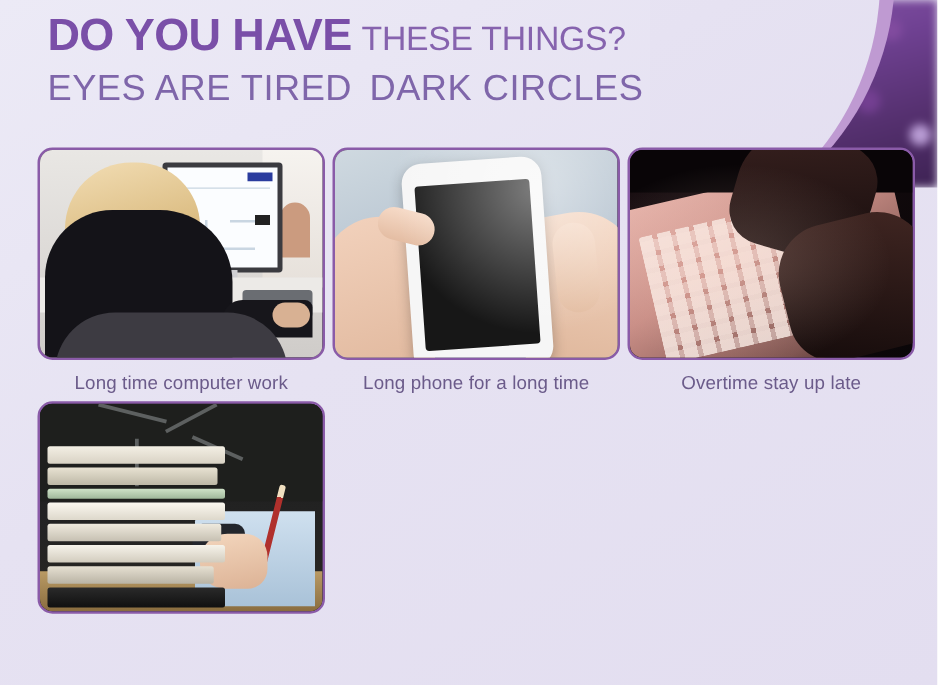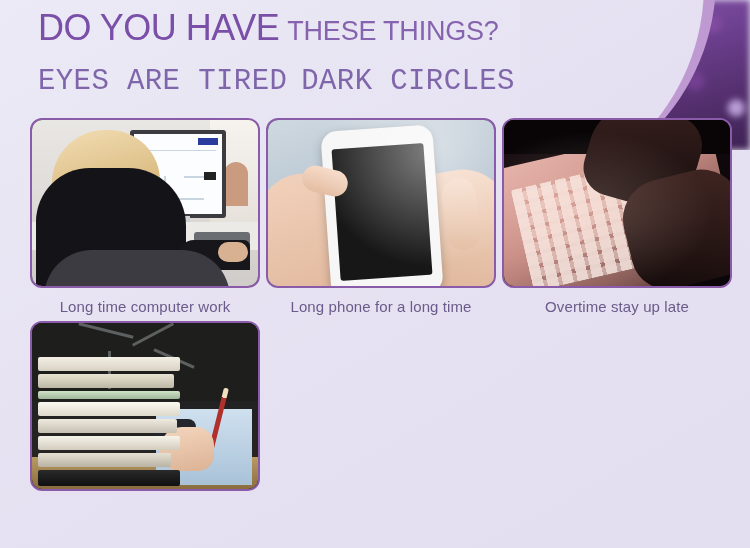--- a/index.html
+++ b/index.html
@@ -54,40 +54,39 @@
     border-radius:50%;
     background:linear-gradient(150deg,#eceaf6 0%,#e6e2f2 60%,#e3def0 100%);
   }
 
   
   .headings { position:absolute; left:38px; top:10px; z-index:5; }
 
   .title-line { white-space:nowrap; line-height:1; }
 
   .title-main {
-    font-size:36px; font-weight:normal;
+    font-size:36px; font-weight:bold;
     letter-spacing:-.5px;
     color:#7a4fa8;
     vertical-align:baseline;
   }
   .title-sub {
     font-size:27px; font-weight:normal;
     letter-spacing:-.2px;
     color:#8663ae;
     margin-left:8px;
     vertical-align:baseline;
   }
   .subtitle {
-    margin-top:19px;
+    margin-top:9px;
     font-size:29px;
     font-weight:400;
     letter-spacing:.4px;
     color:#7f66aa;
     white-space:nowrap;
-    font-family:Liberation Mono, monospace;
   }
   .subtitle .gap { display:inline-block; width:14px; }
 
   
   .grid {
     position:absolute;
     left:30px; top:118px;
     width:702px;
     display:grid;
     grid-template-columns:repeat(3,230px);

